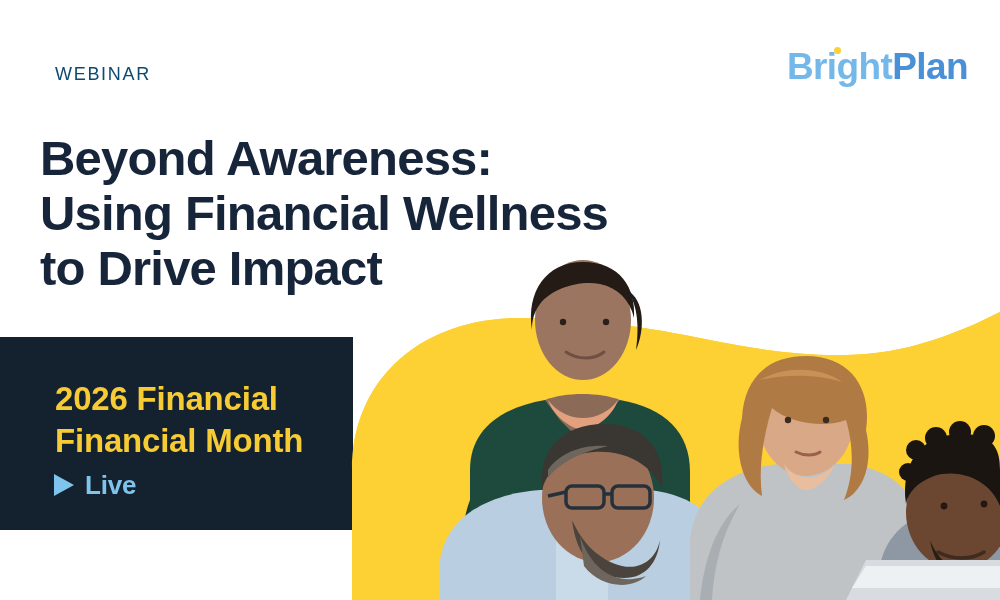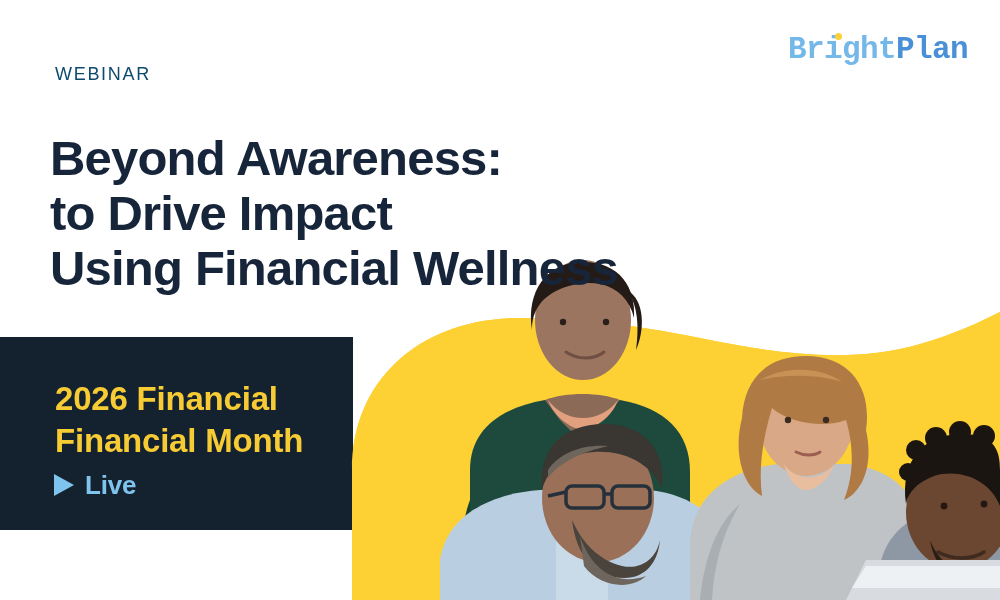--- a/index.html
+++ b/index.html
@@ -24,28 +24,27 @@
   .shape-layer {
     position: absolute;
     inset: 0;
     width: 1000px;
     height: 600px;
   }
 
   
   .logo {
     position: absolute;
-    top: 34px;
+    top: 48px;
     right: 32px;
-    font-size: 31px;
+    font-size: 37px;
     font-weight: bold;
     letter-spacing: -0.6px;
     line-height: 1;
     white-space: nowrap;
-    font-family: Liberation Mono, monospace;
   }
   .logo .logo-bright { color: #74B8EA; position: relative; }
   .logo .logo-plan   { color: #4A90D6; }
   .logo-dot {
     position: absolute;
     width: 7px;
     height: 7px;
     border-radius: 50%;
     background: #FDD034;
     top: -1px;
@@ -59,21 +58,21 @@
     top: 64px;
     font-size: 18px;
     font-weight: normal;
     letter-spacing: 1.7px;
     color: #0c4a6e;
   }
 
   
   .headline {
     position: absolute;
-    left: 50px;
+    left: 40px;
     top: 98px;
     width: 680px;
     font-size: 49px;
     font-weight: bold;
     line-height: 1.12;
     letter-spacing: -0.8px;
     color: #17253A;
   }
   .headline .hl-line { display: block; white-space: nowrap; }
 
@@ -258,22 +257,22 @@
   </svg>
 
   <div class="logo">
     <span class="logo-bright">Bright</span><span class="logo-dot"></span><span class="logo-plan">Plan</span>
   </div>
 
   <div class="eyebrow">WEBINAR</div>
 
   <h1 class="headline">
     <span class="hl-line">Beyond Awareness:</span>
+    <span class="hl-line">Using Financial Wellness</span>
     <span class="hl-line">to Drive Impact</span>
-    <span class="hl-line">Using Financial Wellness</span>
   </h1>
 
   <div class="panel-title">
     <span class="pt-line">2026 Financial</span>
     <span class="pt-line">Financial Month</span>
   </div>
 
   <div class="live-row">
     <span class="play-triangle"></span>
     <span class="live-label">Live</span>

